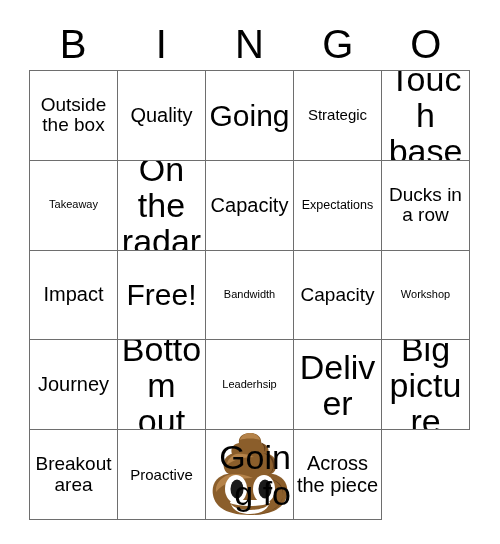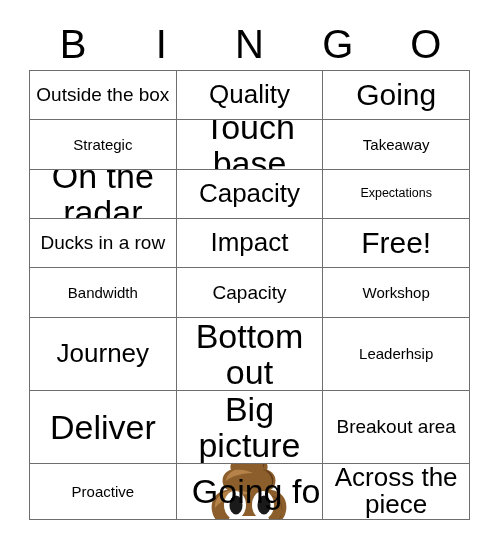--- a/index.html
+++ b/index.html
@@ -40,21 +40,21 @@
     letter-spacing: 0;
   }
   
   #bingo-grid {
     position: absolute;
     left: 29px;
     top: 70px;
     width: 441px;
     height: 450px;
     display: grid;
-    grid-template-columns: repeat(3, 1fr);
+    grid-template-columns: repeat(5, 1fr);
     grid-template-rows: repeat(5, 1fr);
     border-top: 1px solid #6e6e6e;
     border-left: 1px solid #6e6e6e;
     box-sizing: border-box;
     background: #ffffff;
   }
   .bingo-cell {
     position: relative;
     border-right: 1px solid #6e6e6e;
     border-bottom: 1px solid #6e6e6e;
@@ -71,24 +71,24 @@
     text-align: center;
     color: #000000;
     line-height: 1.06;
     padding: 0 2px;
     width: 100%;
     box-sizing: border-box;
     word-wrap: break-word;
   }
   
   .fs-xs   { font-size: 12.5px; }
-  .fs-sm   { font-size: 15px; }
+  .fs-sm   { font-size: 11px; }
   .fs-md   { font-size: 15px; }
   .fs-lg   { font-size: 19px; }
-  .fs-xl   { font-size: 26px; }
+  .fs-xl   { font-size: 20px; }
   .fs-xxl  { font-size: 34px; }
   .fs-huge { font-size: 30px; }
 
   
   .stamp {
     position: absolute;
     z-index: 1;
     left: 50%;
     top: 50%;
     transform: translate(-50%, -50%);

